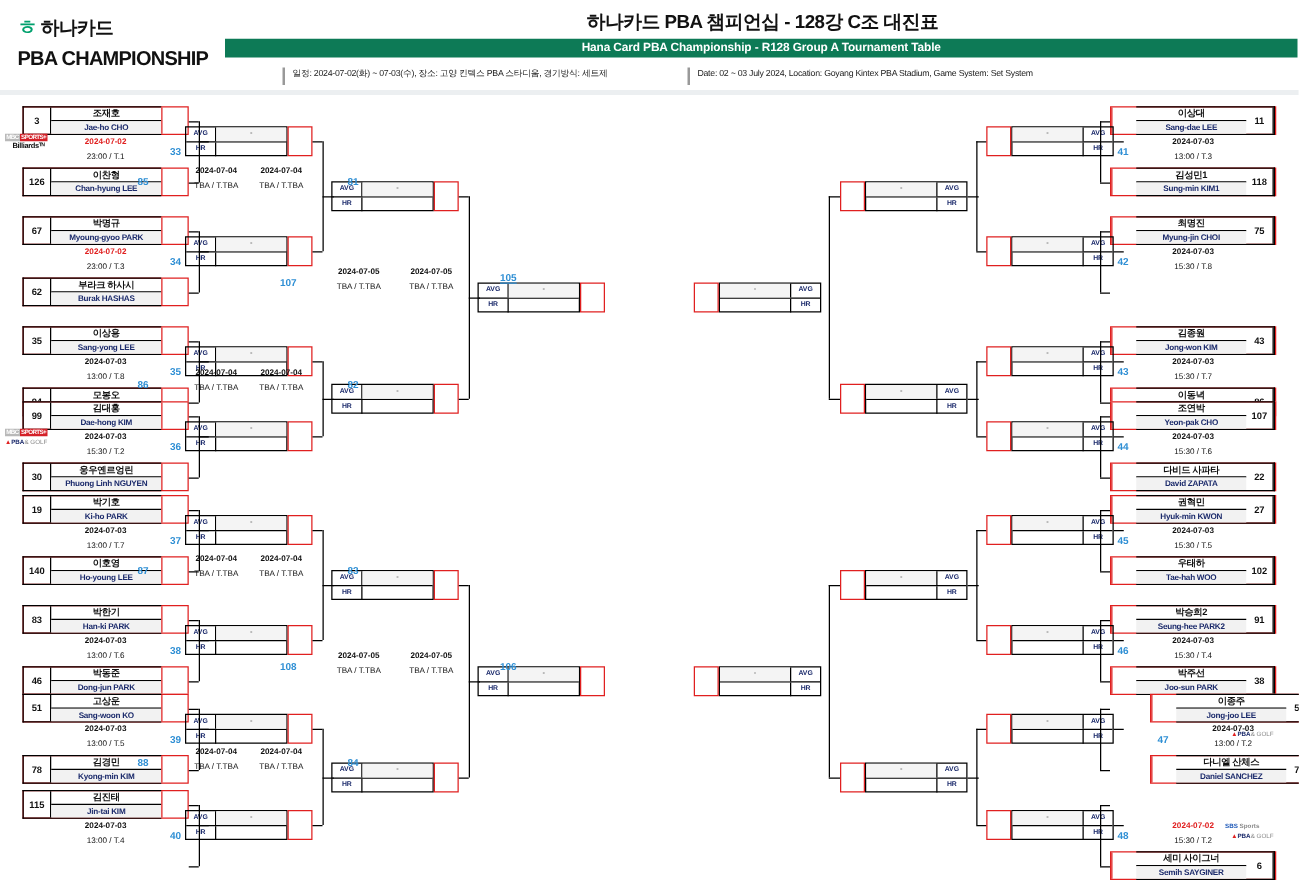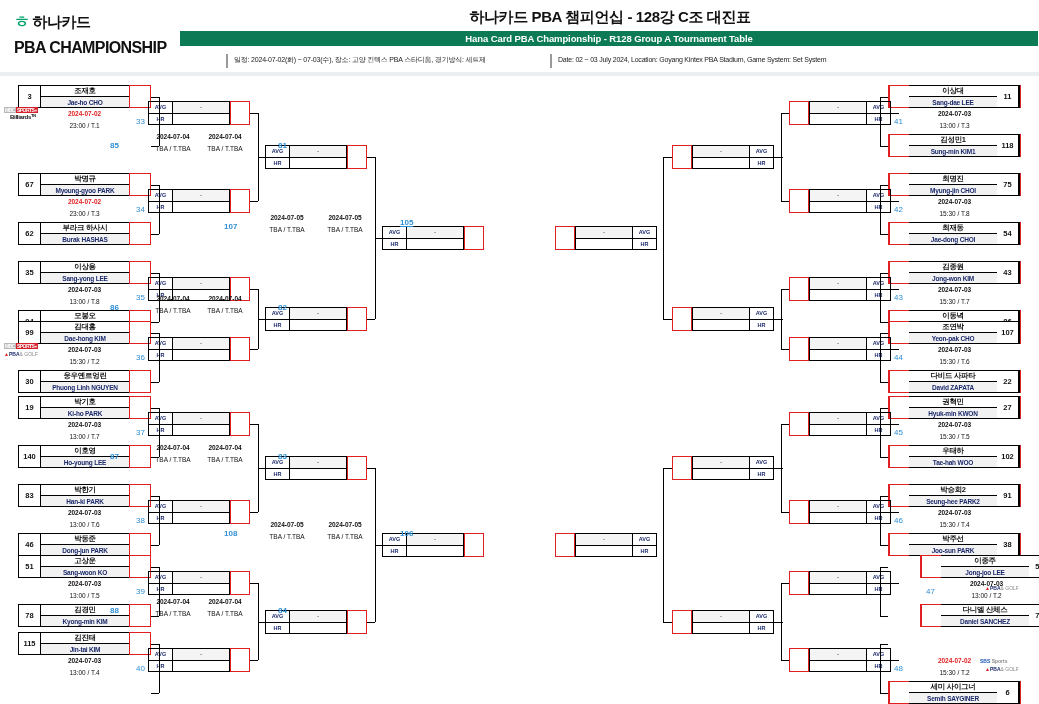--- a/index.html
+++ b/index.html
@@ -55,21 +55,21 @@
   
   .leaf .pbox { border:1px solid #e02020; padding:0; }
   .leaf .inner { display:flex; flex:1; border:1px solid #000; border-right:none; margin:-1px 0 -1px -1px;}
   .leaf .inner .seed { border-right:1px solid #000; }
 
   .leaf .midinfo { position:absolute; left:0; top:23px; width:133px; height:26px; text-align:center; }
   .leaf .mdate { font-size:6.5px; font-weight:bold; line-height:12px; }
   .leaf .mtime { font-size:6.5px; line-height:12px; }
   .leaf .mdate.red { color:#e02020; }
   .leaf .mnum {
-    position:absolute; top:32px; font-size:8px; font-weight:normal; color:#2f8fd4;
+    position:absolute; top:32px; font-size:8px; font-weight:bold; color:#2f8fd4;
   }
   .leaf.left .mnum { left:118px; }
   .leaf.right .mnum { left:6px; }
 
   
   .avgcard { position:absolute; width:102px; height:24px; }
   .avgcard .tbl { position:absolute; left:0; top:0; width:82px; height:24px; border:1px solid #000; display:flex; flex-direction:column;}
   .avgcard .rw { flex:1; display:flex; border-bottom:1px solid #000; }
   .avgcard .rw:last-child { border-bottom:none; }
   .avgcard .lbl { width:24px; min-width:24px; border-right:1px solid #000; text-align:center; font-size:5.5px; font-weight:bold; color:#1b2a6b; line-height:11px;}
@@ -127,20 +127,30 @@
       <div class="pbox top">
         <div class="inner">
           <div class="seed">3</div>
           <div class="namewrap">
             <div class="kname">조재호</div>
             <div class="ename">Jae-ho CHO</div>
           </div>
         </div>
         <div class="scorebox"></div>
       </div>
+      <div class="pbox bot">
+        <div class="inner">
+          <div class="seed">126</div>
+          <div class="namewrap">
+            <div class="kname">이찬형</div>
+            <div class="ename">Chan-hyung LEE</div>
+          </div>
+        </div>
+        <div class="scorebox"></div>
+      </div>
       <div class="midinfo">
         <div class="mdate red">2024-07-02</div>
         <div class="mtime">23:00 / T.1</div>
       </div>
       <div class="mnum">33</div>
     </div>
     <div class="leaf left" style="left: 18px; top: 97px;">
       <div class="pbox top">
         <div class="inner">
           <div class="seed">67</div>
@@ -616,30 +626,20 @@
     </div>
     <div class="leaf right" style="left: 888px; top: 97px;">
       <div class="pbox top">
         <div class="scorebox"></div>
         <div class="inner" style="border-right: 1px solid rgb(0, 0, 0); border-left: none;">
           <div class="namewrap">
             <div class="kname">최명진</div>
             <div class="ename">Myung-jin CHOI</div>
           </div>
           <div class="seed">75</div>
-        </div>
-      </div>
-      <div class="pbox bot">
-        <div class="scorebox"></div>
-        <div class="inner" style="border-right: 1px solid rgb(0, 0, 0); border-left: none;">
-          <div class="namewrap">
-            <div class="kname">최재동</div>
-            <div class="ename">Jae-dong CHOI</div>
-          </div>
-          <div class="seed">54</div>
         </div>
       </div>
       <div class="midinfo">
         <div class="mdate">2024-07-03</div>
         <div class="mtime">15:30 / T.8</div>
       </div>
       <div class="mnum">42</div>
     </div>
     <div class="leaf right" style="left: 888px; top: 185px;">
       <div class="pbox top">

